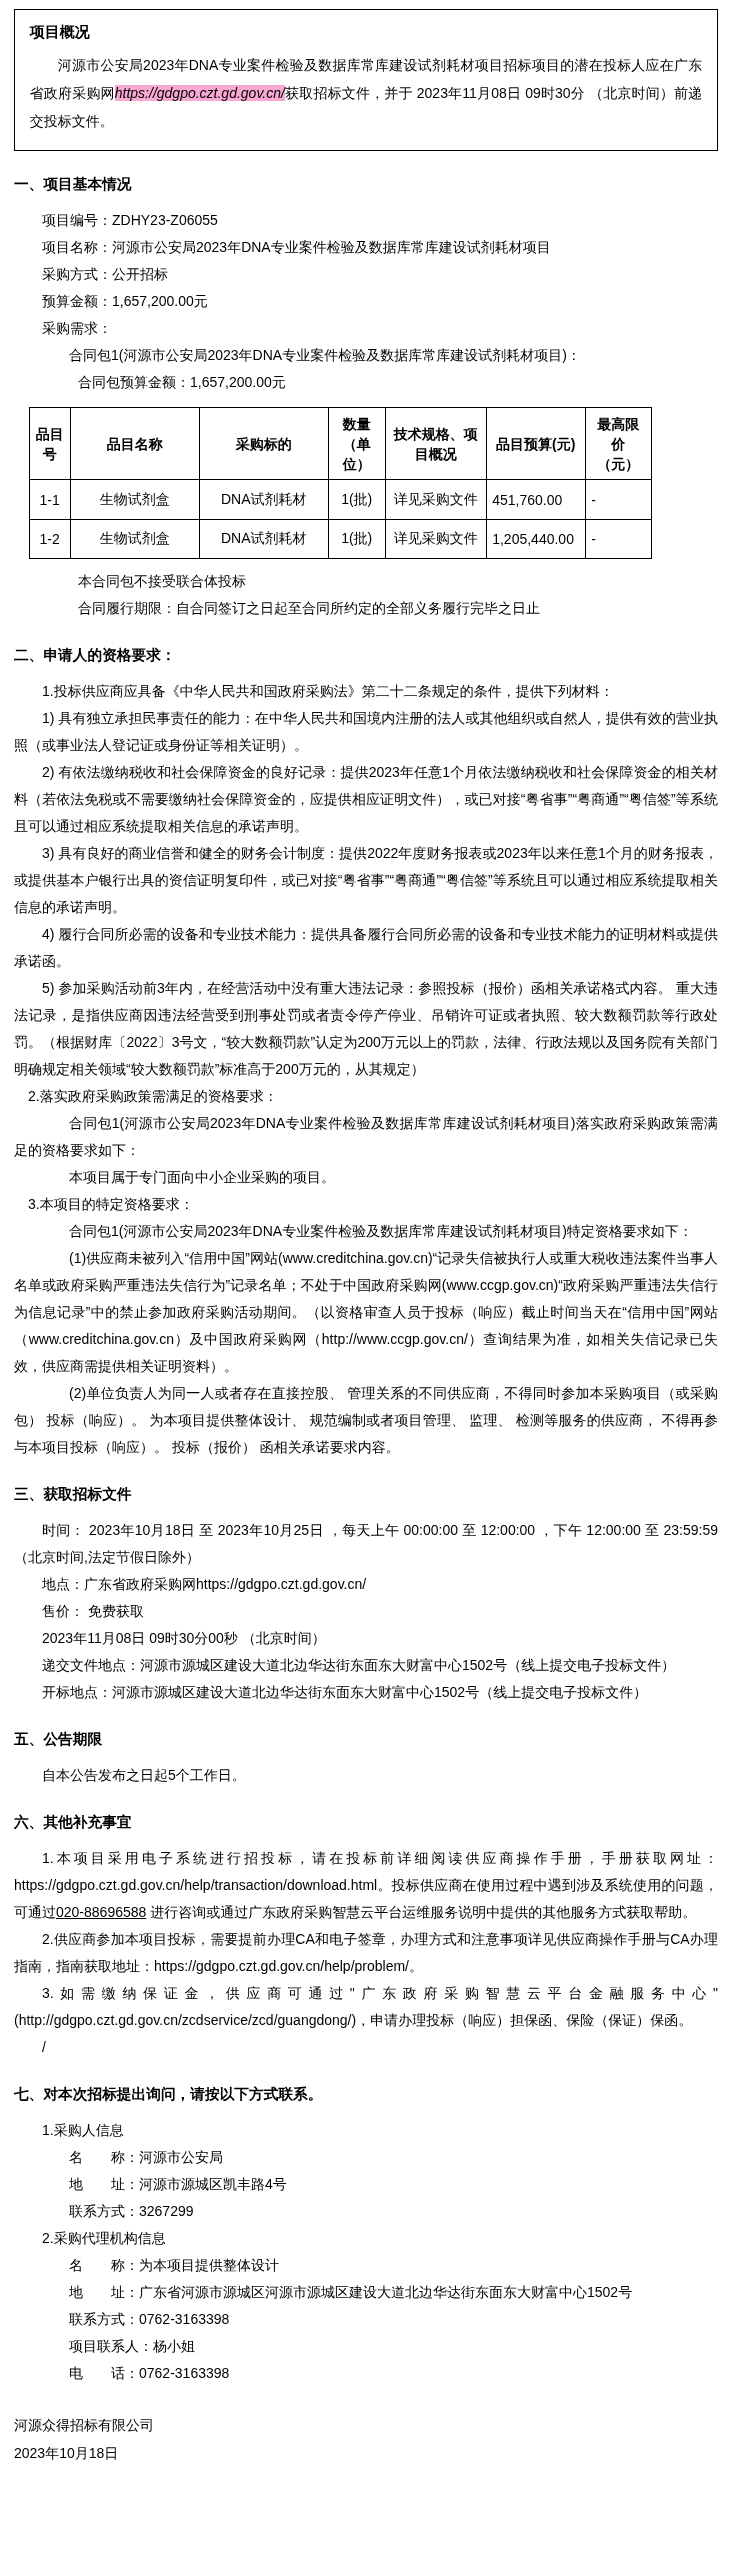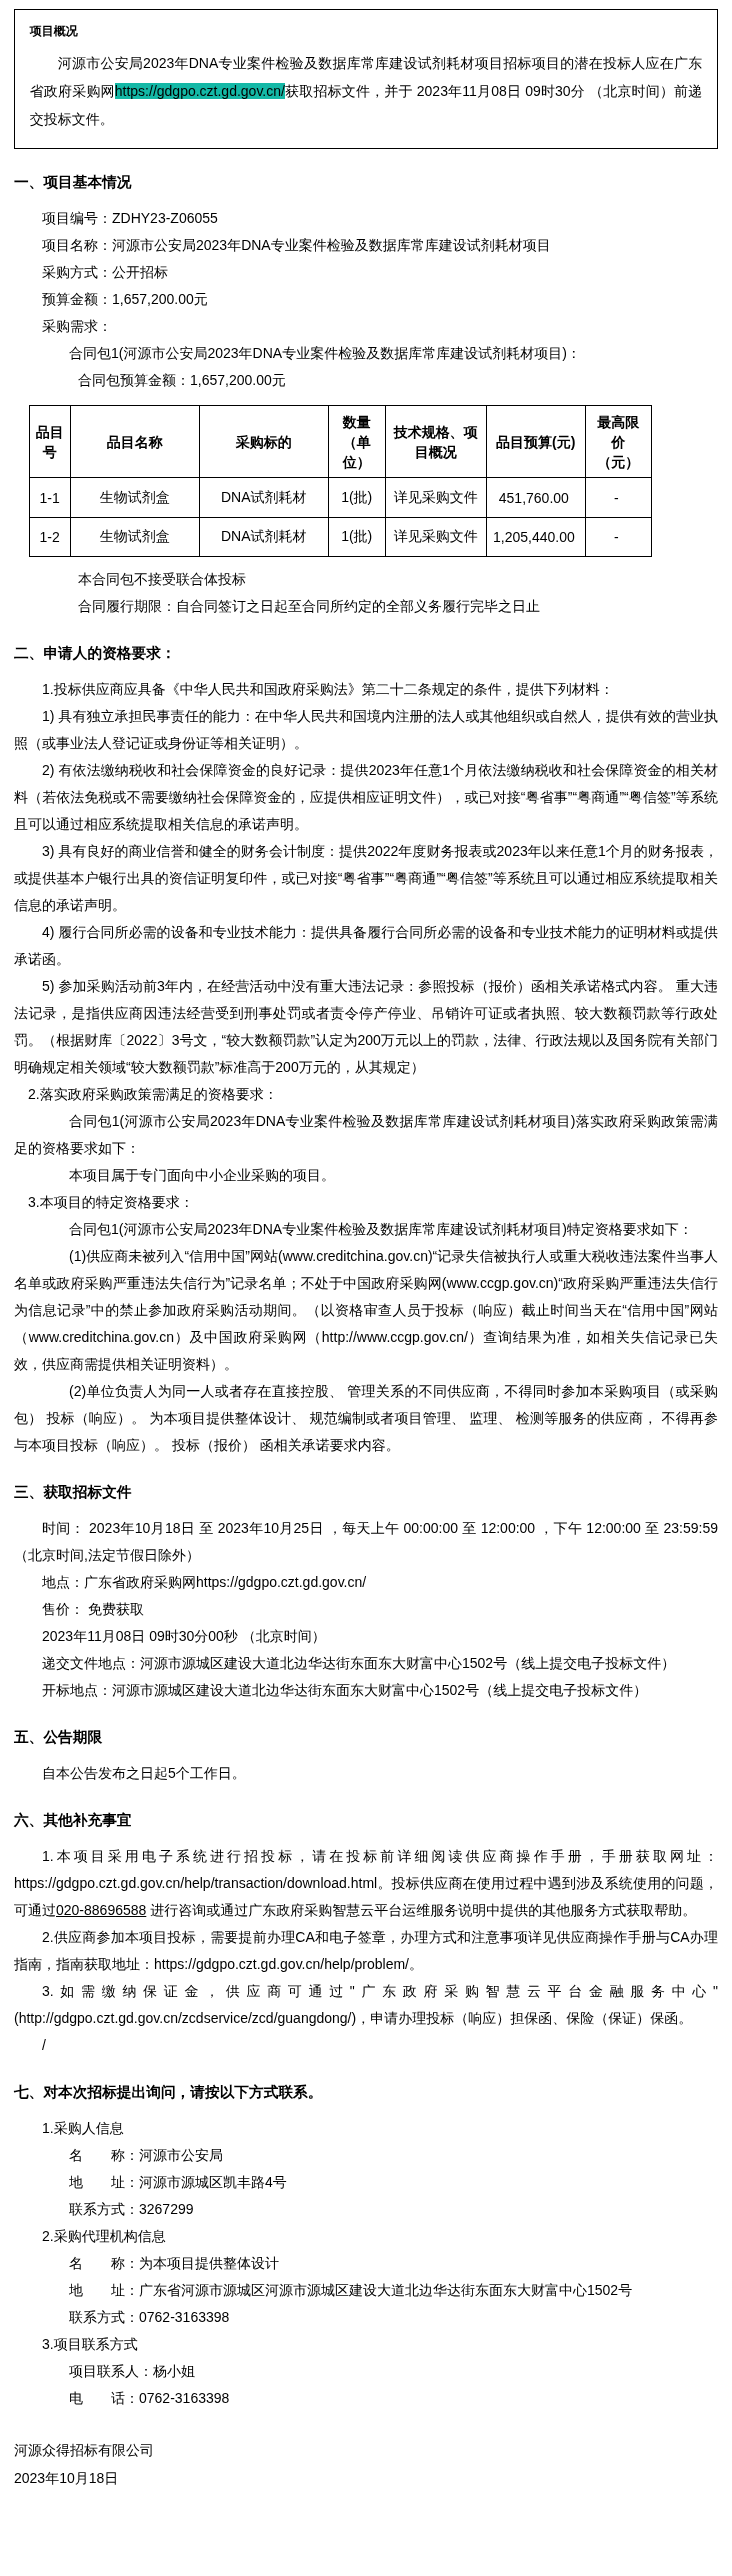--- a/index.html
+++ b/index.html
@@ -1,37 +1,37 @@
 <!DOCTYPE html>
 <html style="font-size:14.7px"><head>
 <meta charset="utf-8">
 <style>
   html,body{margin:0;padding:0;background:#fff;}
   body{width:732px;font-family:"Liberation Sans","DejaVu Sans",sans-serif;color:#000;}
   .page{width:732px;box-sizing:border-box;padding:9.2px 14px 18.4px 14px;}
   
   .ovbox{border:0.9px solid #000;padding:9.2px 14.7px 14.7px 14.7px;margin-bottom:13px;}
-  .ovbox .ovtitle{font-size:12px;font-weight:bold;margin:3.7px 0 9.2px 0;}
+  .ovbox .ovtitle{font-size:15px;font-weight:bold;margin:3.7px 0 9.2px 0;}
   .ovbox .ovp{font-size:14px;line-height:28px;text-align:justify;text-indent:28px;margin:0;}
-  .hl{background:#14b8a6;}
+  .hl{background:#f9a8d4;font-style:italic;}
   
   .sec-h{font-size:14.7px;font-weight:bold;margin:24px 0 13px 0;}
   
   .p{font-size:14px;line-height:27px;margin:0;text-align:justify;}
   .i1{text-indent:14px;}
   .i2{text-indent:28px;}
   .i4{text-indent:55px;}
   .i45{text-indent:64px;}
   .u{text-decoration:underline;}
   
   table.items{border-collapse:collapse;margin:11px 0 9.2px 14.7px;width:576px;table-layout:fixed;}
   table.items th,table.items td{border:0.9px solid #000;font-size:14px;padding:3.7px 5.5px;text-align:center;vertical-align:middle;word-break:break-all;}
   table.items th{font-weight:bold;height:64px;line-height:20px;}
   table.items td{height:31px;}
-  table.items td.num{text-align:center;padding-right:9.2px;}
+  table.items td.num{text-align:left;padding-right:9.2px;}
   .c0{width:41px;} .c1{width:129px;} .c2{width:129px;} .c3{width:57px;} .c4{width:101px;} .c5{width:99px;} .c6{width:66px;}
   
   .sign{font-size:14px;line-height:28px;text-align:left;padding-right:11px;margin-top:24px;}
 </style>
 </head>
 <body>
 
 <div class="page">
 
   <div class="ovbox">
@@ -127,21 +127,20 @@
 
   <div class="sec-h">七、对本次招标提出询问，请按以下方式联系。</div>
   <p class="p i2">1.采购人信息</p>
   <p class="p i4">名　　称：河源市公安局</p>
   <p class="p i4">地　　址：河源市源城区凯丰路4号</p>
   <p class="p i4">联系方式：3267299</p>
   <p class="p i2">2.采购代理机构信息</p>
   <p class="p i4">名　　称：为本项目提供整体设计</p>
   <p class="p i4">地　　址：广东省河源市源城区河源市源城区建设大道北边华达街东面东大财富中心1502号</p>
   <p class="p i4">联系方式：0762-3163398</p>
-  <p class="p i2">3.项目联系方式</p>
   <p class="p i4">项目联系人：杨小姐</p>
   <p class="p i4">电　　话：0762-3163398</p>
 
   <div class="sign">
     <div>河源众得招标有限公司</div>
     <div>2023年10月18日</div>
   </div>
 
 </div>
 

